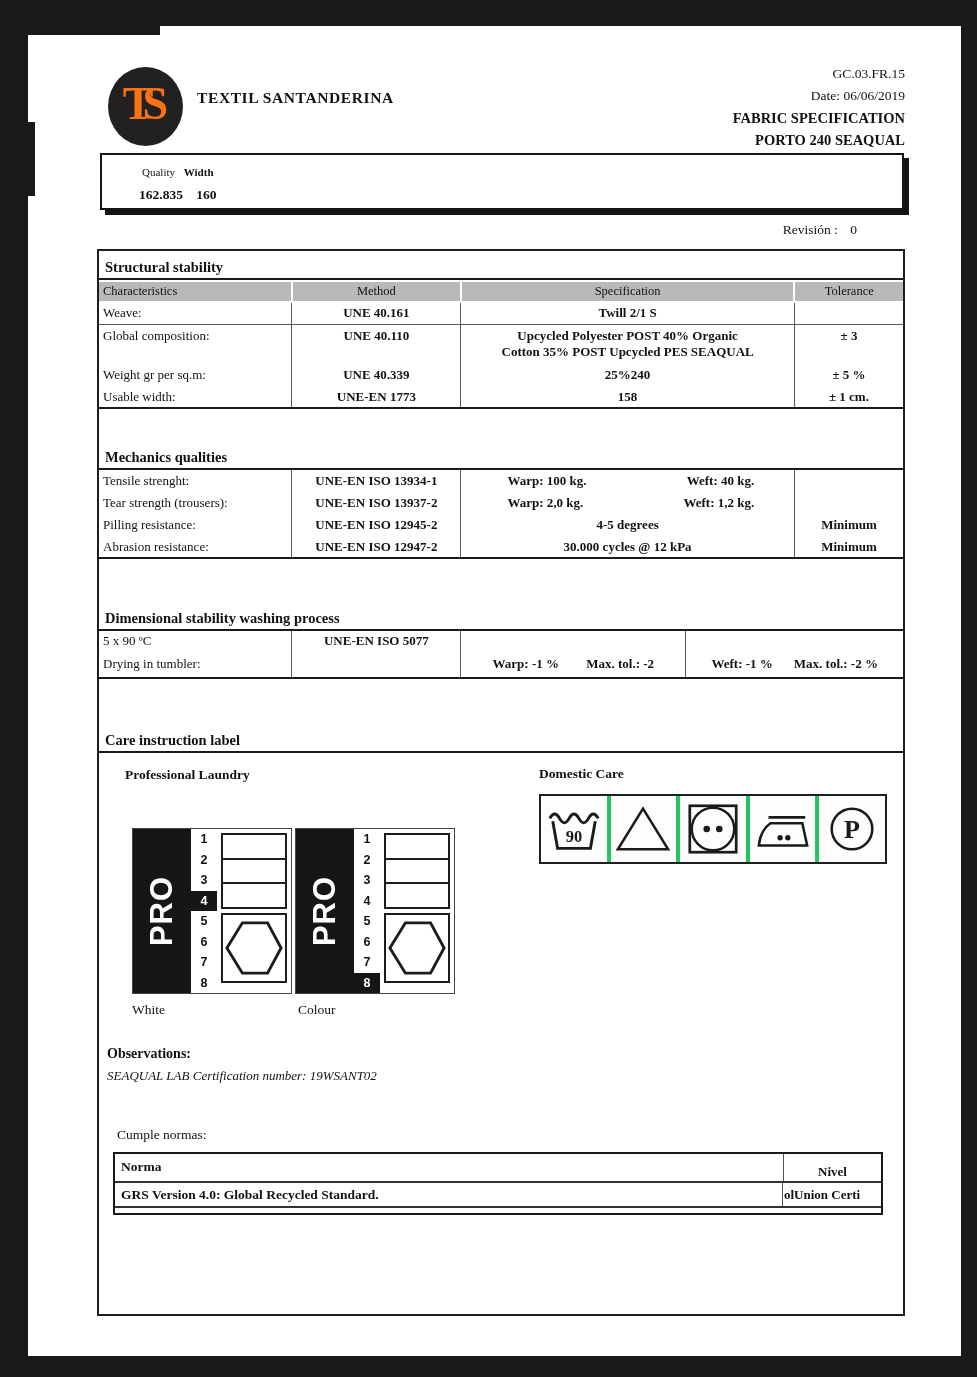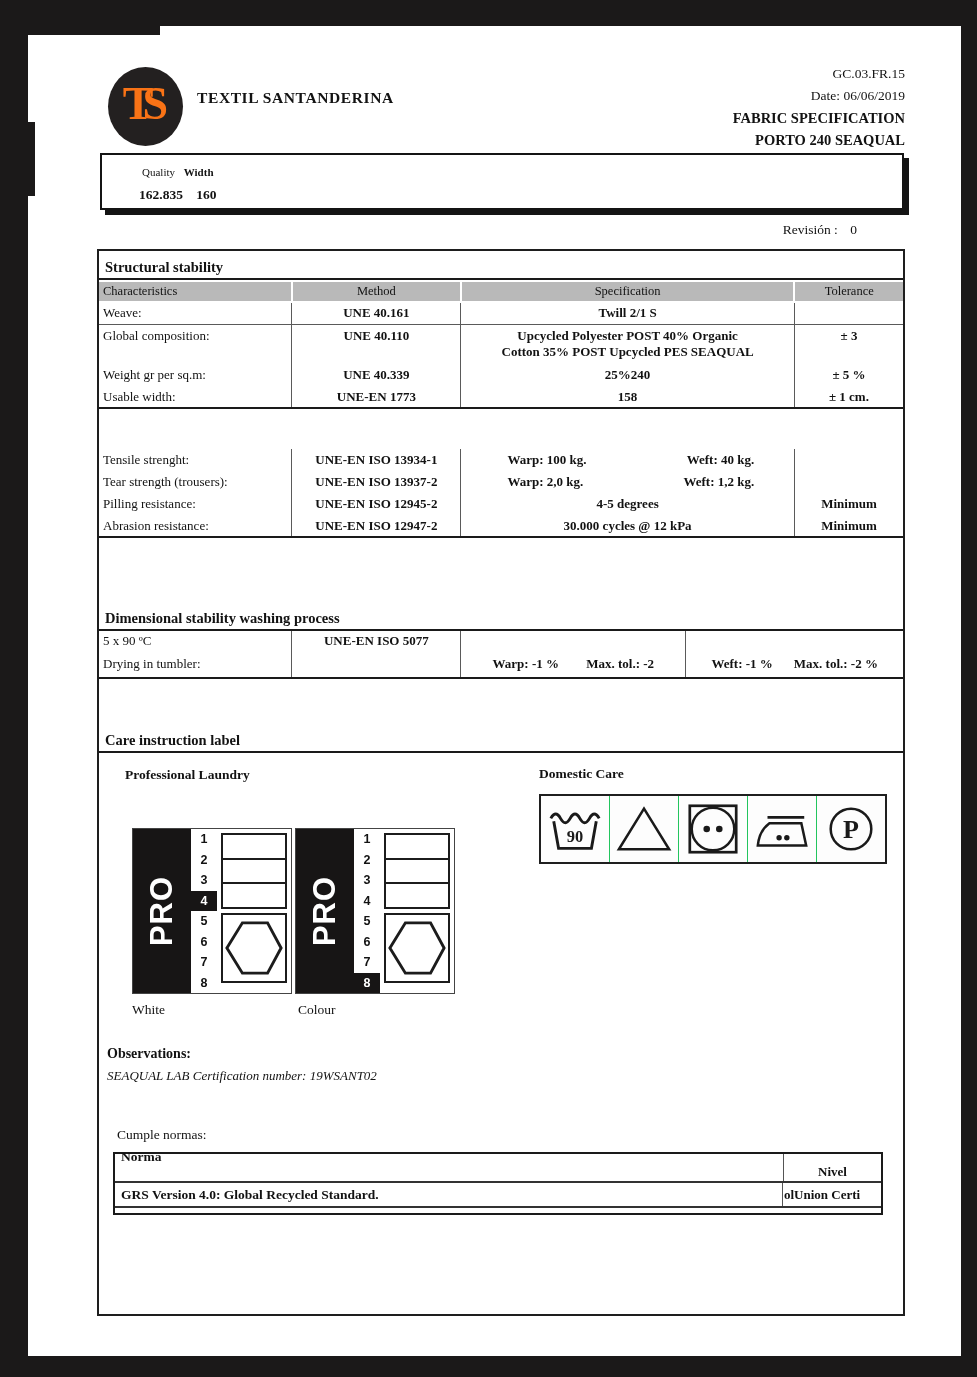--- a/index.html
+++ b/index.html
@@ -49,21 +49,21 @@
   .h22{height:22px;} .h40{height:40px;} .h20{height:20px;} .h27{height:27px;}
   .ww{display:flex;font-weight:bold;}
   .ww span:first-child{margin-left:13%;}
   .ww span:last-child{margin-left:auto;margin-right:11%;}
   .dim-split{display:flex;justify-content:space-evenly;font-weight:bold;}
 
   
   .sub-h{position:absolute;font-weight:bold;font-size:13.5px;}
   .dc-strip{position:absolute;left:440px;top:543px;width:344px;height:66px;border:2px solid #1f1f1f;
             display:flex;background:#fdfdfd;}
-  .dc-cell{flex:1;display:flex;align-items:center;justify-content:center;border-right:1px solid #22c55e;}
+  .dc-cell{flex:1;display:flex;align-items:center;justify-content:center;border-right:4px solid #22c55e;}
   .dc-cell:last-child{border-right:none;}
 
   .pro-label{position:absolute;top:577px;width:158px;height:164px;border:1px solid #444;
              display:flex;background:#fff;}
   .pro-band{width:58px;background:#171515;position:relative;}
   .pro-band span{position:absolute;left:50%;top:50%;transform:translate(-50%,-50%) rotate(-90deg);
                  color:#fff;font-family:"Liberation Sans",sans-serif;font-weight:bold;font-size:31px;letter-spacing:1px;}
   .pro-nums{width:26px;display:flex;flex-direction:column;font-family:"Liberation Sans",sans-serif;
             font-weight:bold;font-size:12.5px;}
   .pro-num{flex:1;display:flex;align-items:center;justify-content:center;}
@@ -75,21 +75,21 @@
   .hex-box{height:66px;margin-top:4px;border:2px solid #1c1c1c;display:flex;
            align-items:center;justify-content:center;}
   .label-cap{position:absolute;top:751px;font-size:13.5px;}
 
   .obs-h{position:absolute;left:8px;top:795px;font-weight:bold;font-size:14px;}
   .obs-t{position:absolute;left:8px;top:817px;font-style:italic;font-size:13px;}
   .cumple{position:absolute;left:18px;top:876px;font-size:13.5px;}
 
   .norms-table{position:absolute;left:14px;top:901px;width:766px;border:2px solid #1a1a1a;background:#fff;}
   .norms-head{display:flex;height:27px;border-bottom:2px solid #333;}
-  .norms-head .n1{flex:1;font-weight:bold;font-size:13.5px;padding:0 0 16px 6px;display:flex;align-items:flex-end;}
+  .norms-head .n1{flex:1;font-weight:bold;font-size:13.5px;padding:0 0 6px 6px;display:flex;align-items:flex-end;}
   .norms-head .n2{width:97px;border-left:1px solid #555;font-weight:bold;font-size:13px;
                   display:flex;align-items:flex-end;justify-content:center;padding-bottom:1px;}
   .norms-row{display:flex;height:23px;border-bottom:2px solid #333;}
   .norms-row .n1{flex:1;font-weight:bold;font-size:13.5px;padding-left:6px;display:flex;align-items:center;overflow:hidden;white-space:nowrap;}
   .norms-row .n2{width:97px;border-left:1px solid #555;display:flex;align-items:center;
                  font-weight:bold;font-size:13px;overflow:hidden;white-space:nowrap;padding-left:1px;}
   .norms-spacer{height:5px;}
   svg{display:block;}
 </style>
 </head>
@@ -174,20 +174,21 @@
             <td>Usable width:</td>
             <td class="vl b center">UNE-EN 1773</td>
             <td class="vl b center">158</td>
             <td class="vl b center">± 1 cm.</td>
           </tr>
         </tbody>
           </table>
       </div>
 
       <div class="sec" style="top:198px;">
+        <div class="sec-h">Mechanics qualities</div>
         <table class="spec-table">
           <colgroup>
               <col class="c1">
               <col class="c2">
               <col class="c3">
               <col class="c4">
             </colgroup>
           <tbody>
               <tr class="h22">
             <td>Tensile strenght:</td>

